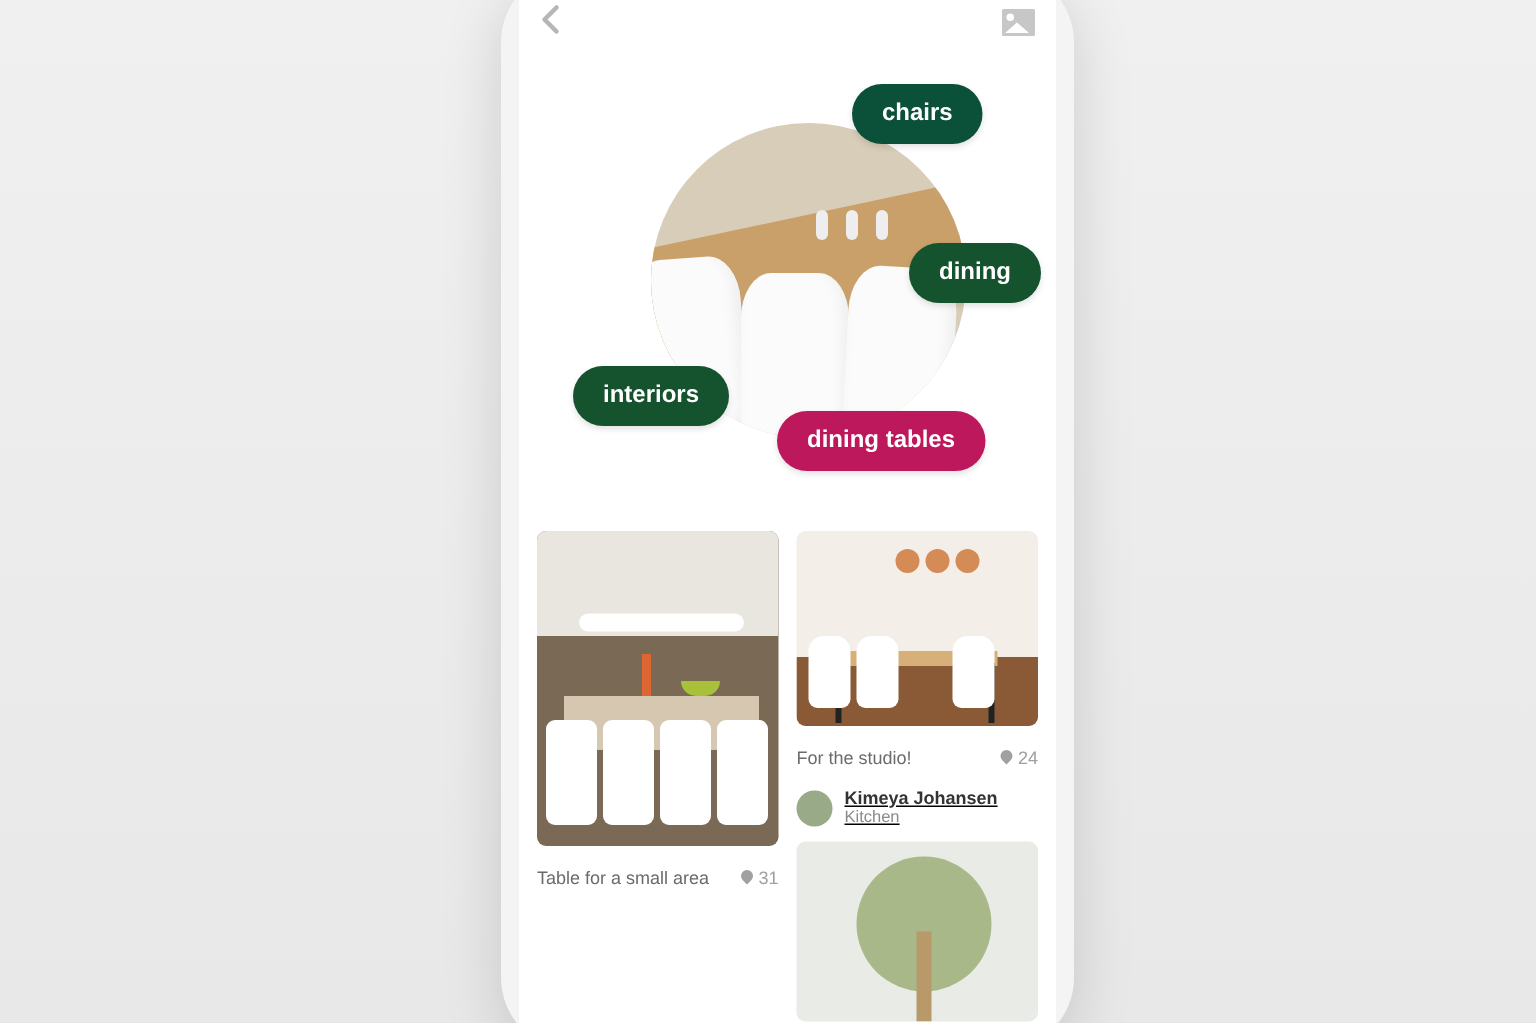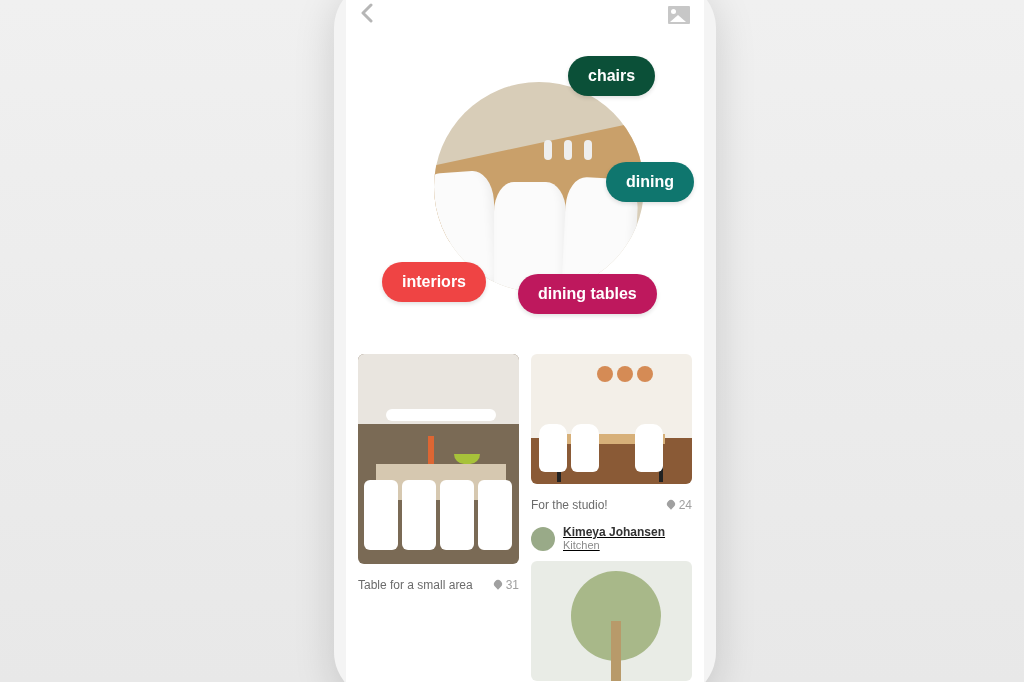--- a/index.html
+++ b/index.html
@@ -100,22 +100,22 @@
     border-radius: 999px;
     padding: 11px 20px;
     font-size: 16px;
     white-space: nowrap;
     box-shadow: 0 2px 4px rgba(0,0,0,0.12);
     cursor: pointer;
   }
   .p-eames   { left: 99px;  top: 10px;  background:#6a2c7a; }
   .p-chairs  { left: 222px; top: 12px;  background:#0b5038; }
   .p-dining-rooms { left: 4px; top: 90px; background:#e9453a; }
-  .p-dining  { left: 260px; top: 118px; background:#0f766e; }
-  .p-interiors { left: 36px; top: 218px; background:#ef4444; }
+  .p-dining  { left: 260px; top: 118px; background:#14532d; }
+  .p-interiors { left: 36px; top: 200px; background:#14532d; }
   .p-dining-tables { left: 172px; top: 230px; background:#be185d; }
 
   .feed {
     display:flex;
     gap: 12px;
     padding: 0 12px;
     margin-top: 18px;
   }
   .col { width: 50%; display:flex; flex-direction:column; gap:10px;}
   .card-img {

